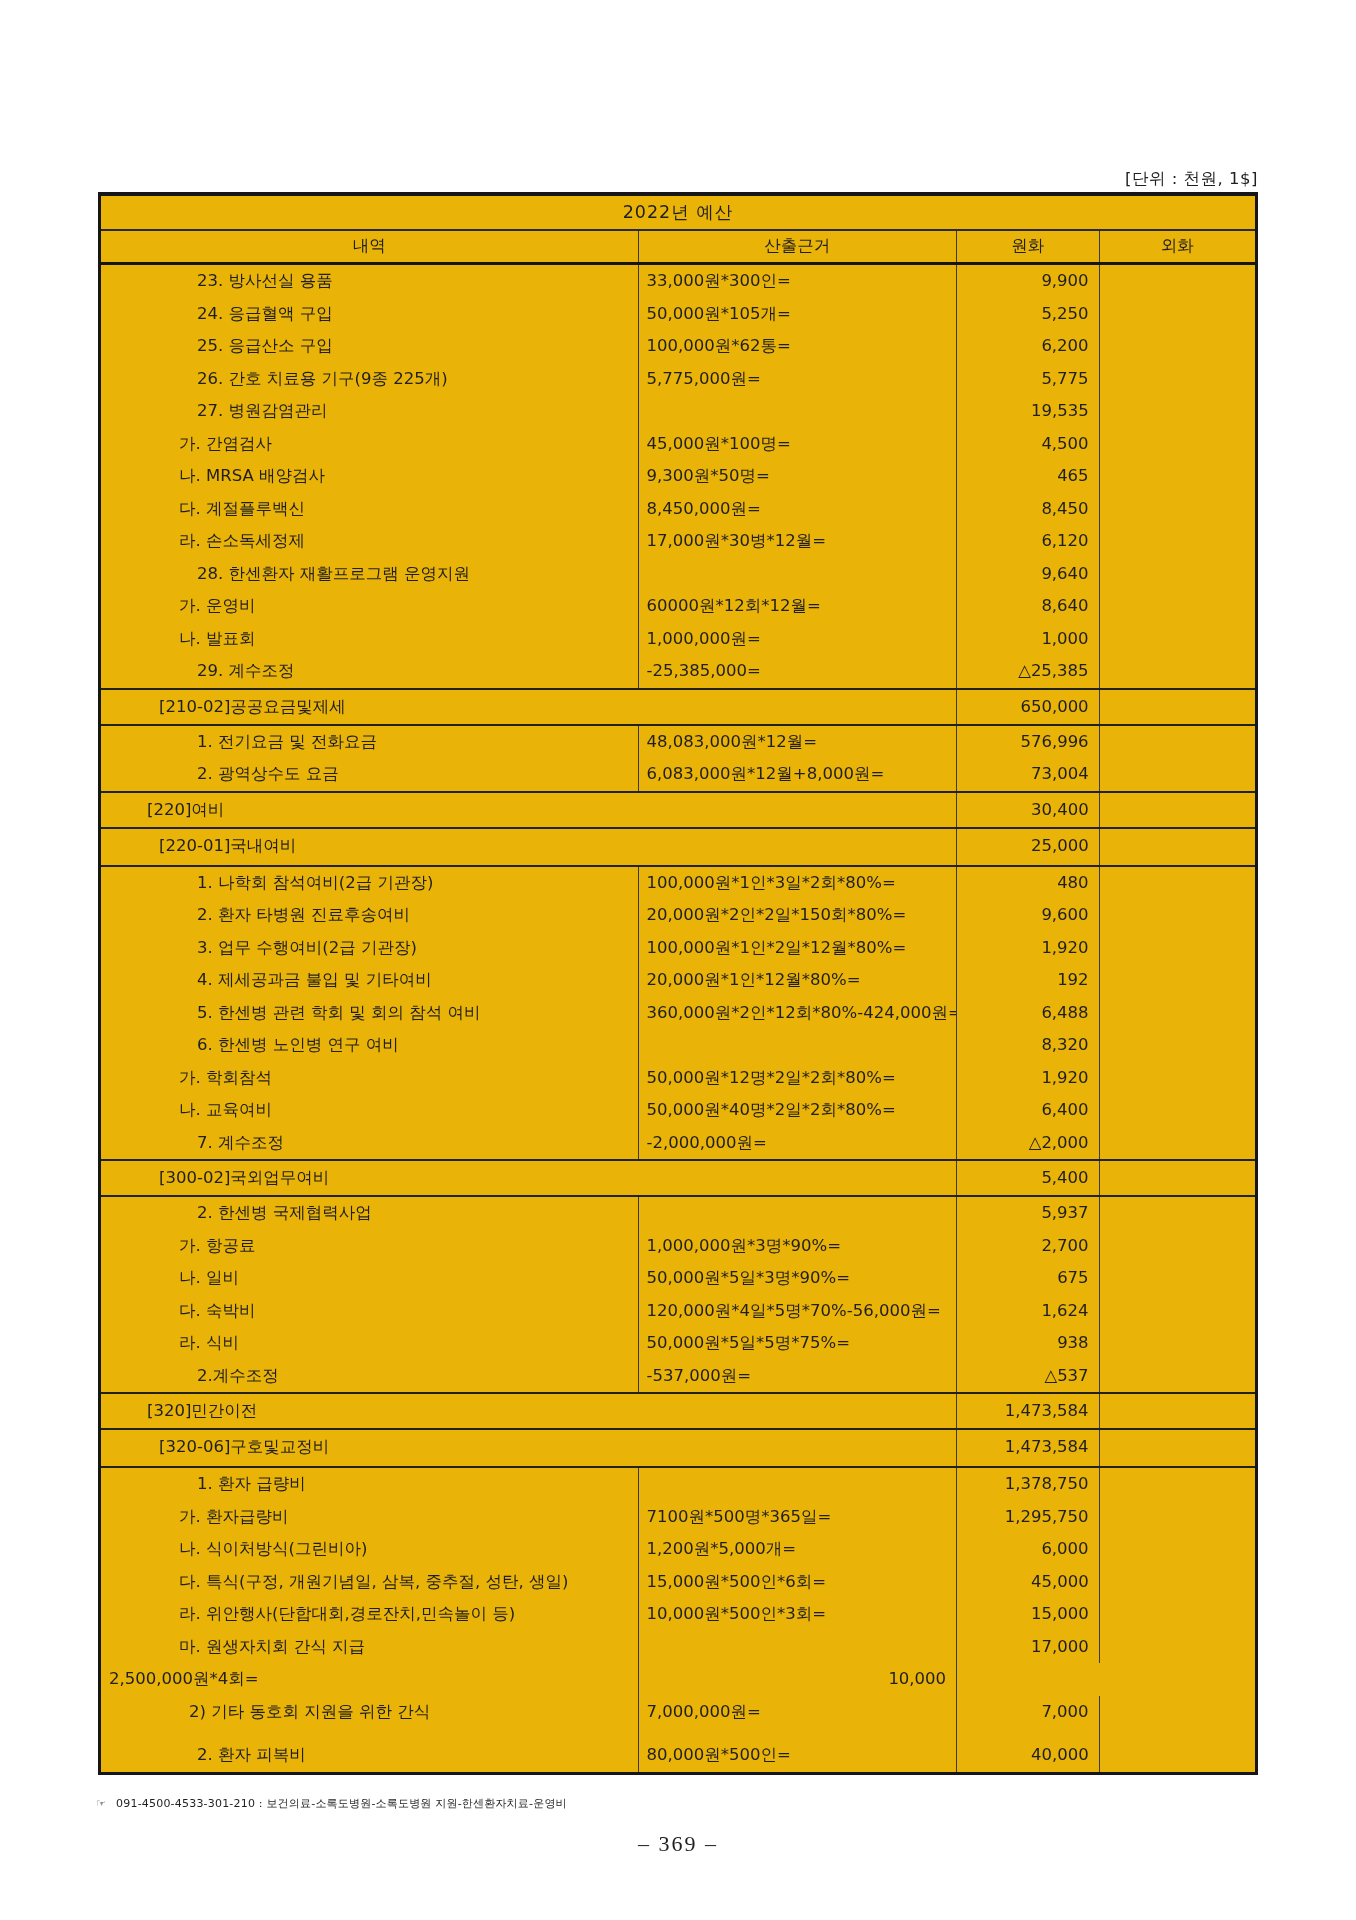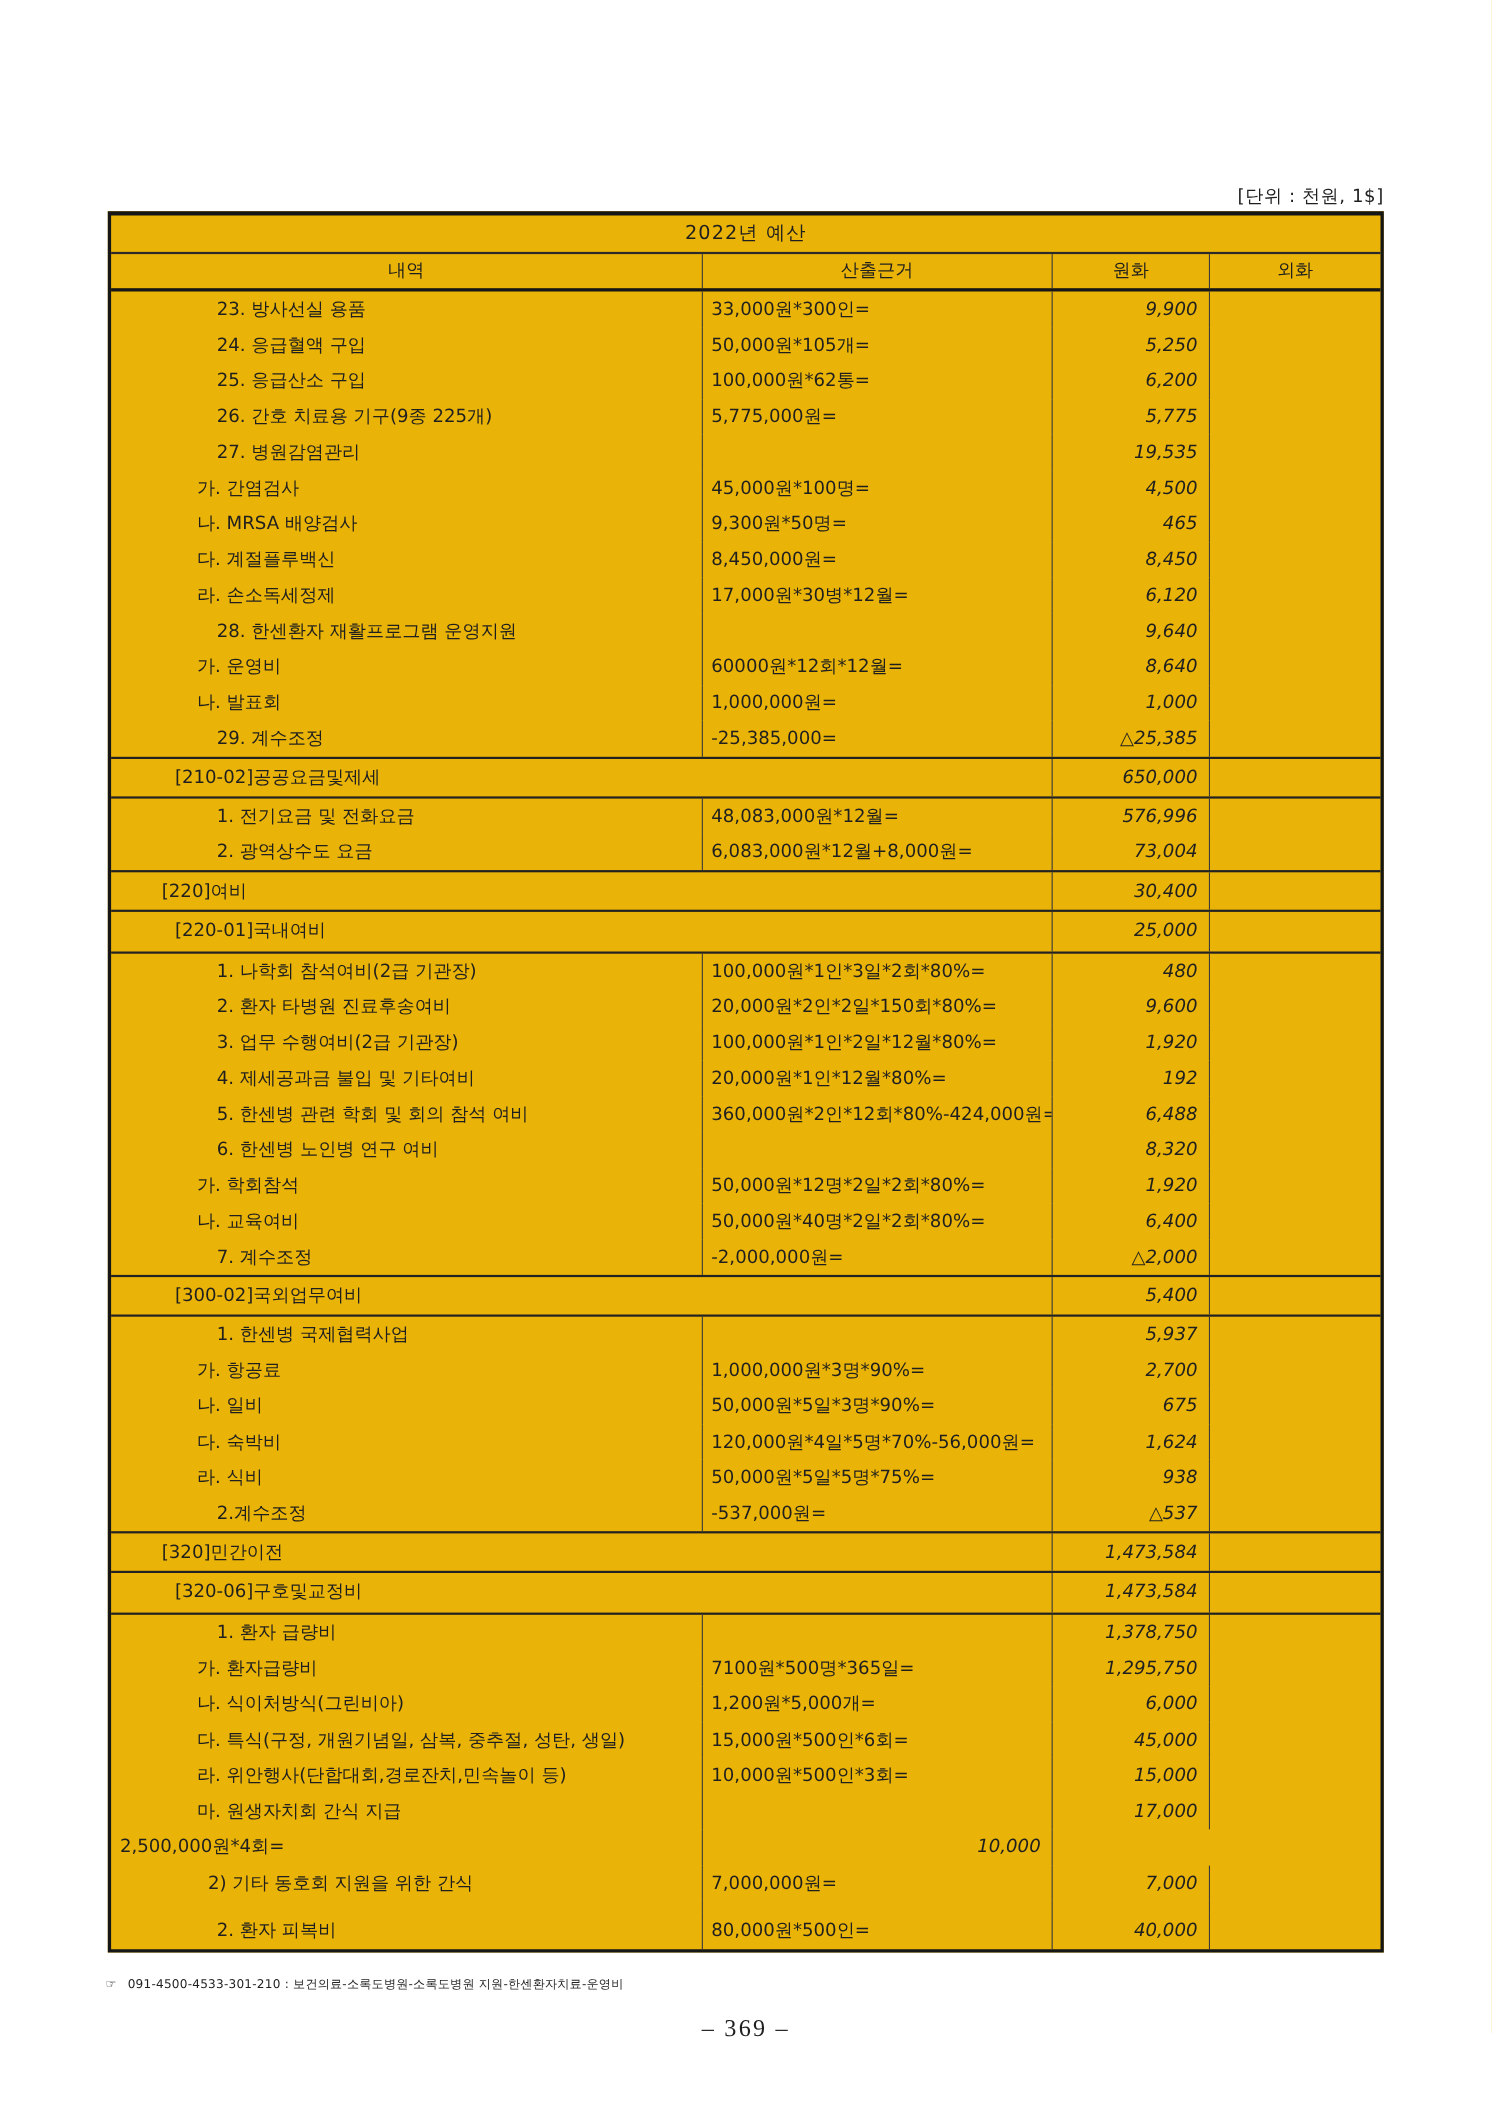--- a/index.html
+++ b/index.html
@@ -48,21 +48,21 @@
   .tr.item .td   { line-height:32.5px; }
   .tr.spacer .td { line-height:11px; }
   .tr.section .td{ line-height:33px; }
 
   .c-label.ind0 { padding-left:46px; }
   .c-label.ind1 { padding-left:58px; }
   .c-label.ind2 { padding-left:96px; }
   .c-label.ind3 { padding-left:78px; }
   .c-label.ind4 { padding-left:88px; }
   .c-basis { padding-left:8px; }
-  .c-krw   { text-align:right; padding-right:10px;font-style:italic; }
+  .c-krw   { text-align:right; padding-right:10px; }
 
   .footnote {
     position:absolute; top:1796px; left:96px;
     font-size:11px; letter-spacing:0.2px;
   }
   .footnote .marker { margin-right:10px; }
 
   .page-number {
     position:absolute; top:1831px; left:0; width:1356px;
     text-align:center;
@@ -247,21 +247,21 @@
           <div class="td c-basis">-2,000,000원=</div>
           <div class="td c-krw">△2,000</div>
           <div class="td c-fx"></div>
         </div>
         <div class="tr section">
           <div class="td c-label ind1">[300-02]국외업무여비</div>
           <div class="td c-krw">5,400</div>
           <div class="td c-fx"></div>
         </div>
         <div class="tr item">
-          <div class="td c-label ind2">1. 한센병 국제협력사업</div>
+          <div class="td c-label ind2">2. 한센병 국제협력사업</div>
           <div class="td c-basis"></div>
           <div class="td c-krw">5,937</div>
           <div class="td c-fx"></div>
         </div>
         <div class="tr item">
           <div class="td c-label ind3">가. 항공료</div>
           <div class="td c-basis">1,000,000원*3명*90%=</div>
           <div class="td c-krw">2,700</div>
           <div class="td c-fx"></div>
         </div>

